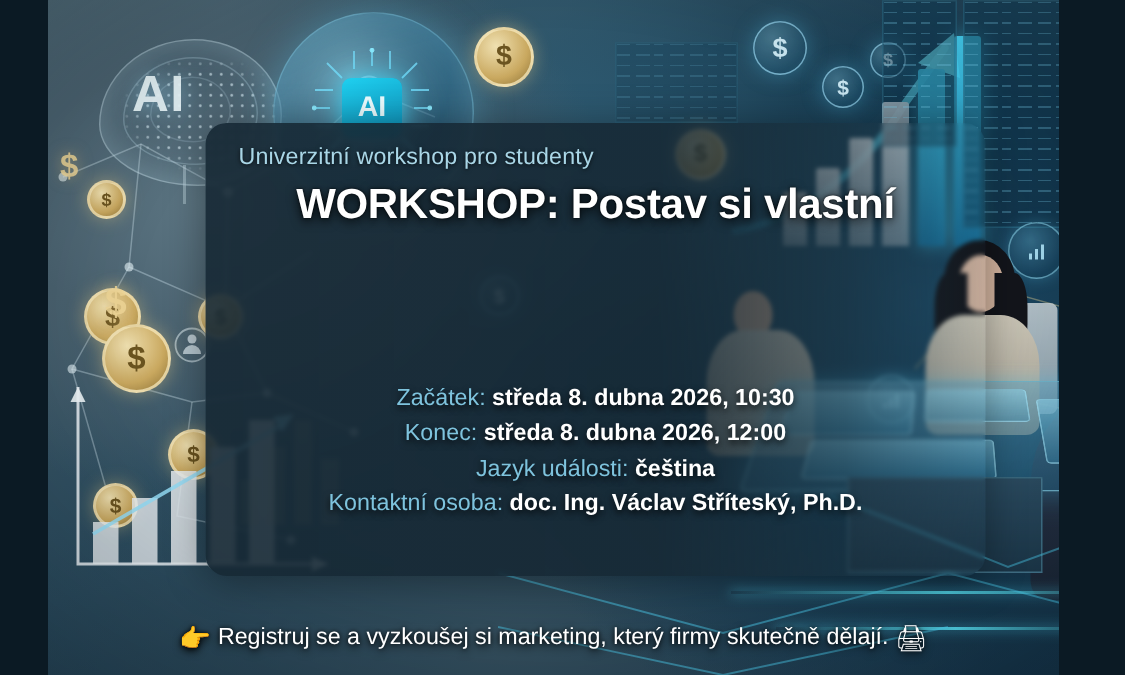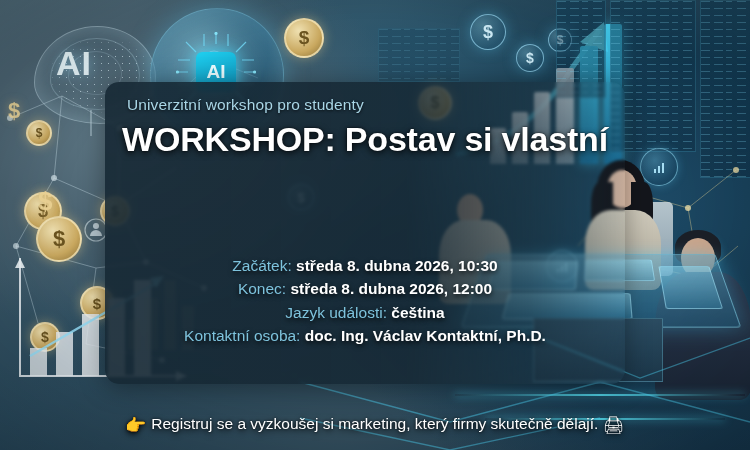--- a/index.html
+++ b/index.html
@@ -1,23 +1,24 @@
 <!DOCTYPE html>
 <html><head>
 <meta charset="utf-8">
 <style>
   html,body{margin:0;padding:0;background:#0b1a24;}
   body{font-family:"Liberation Sans","DejaVu Sans",sans-serif;}
 
   #poster{
     position:relative;
-    width:750px;height:450px;
+    width:674px;height:450px;
     overflow:hidden;
     background:#4c1d95;
     user-select:none;
+    margin-left:32px;
   }
 
   
   .bg{position:absolute;inset:0;overflow:hidden;}
 
   .bg-base{
     position:absolute;inset:0;
     background:
       radial-gradient(ellipse 55% 60% at 16% 30%, #5d7683 0%, #4a6270 35%, rgba(60,82,96,0) 72%),
       radial-gradient(ellipse 50% 70% at 52% 22%, #2d5b73 0%, rgba(34,72,92,0.55) 45%, rgba(30,60,78,0) 75%),
@@ -181,21 +182,21 @@
     position:absolute;left:0;right:0;top:38px;
     text-align:center;
     padding:0 6px;
   }
   .t-line{
     color:#ffffff;
     line-height:1.16;
     text-shadow:0 2px 7px rgba(0,0,0,.88), 0 0 2px rgba(0,0,0,.8);
     white-space:nowrap;
   }
-  .t-line.b{font-size:34px;font-weight:700;letter-spacing:-.2px;}
+  .t-line.b{font-size:28px;font-weight:700;letter-spacing:-.2px;}
   .t-line.r{font-size:30px;font-weight:400;letter-spacing:-.2px;margin-top:1px;}
 
   .details{
     position:absolute;left:0;right:0;top:172px;
     text-align:center;
     line-height:1.5;
   }
   .d-row{font-size:15.5px;white-space:nowrap;
     text-shadow:0 2px 5px rgba(0,0,0,.85);}
   .d-label{color:#7ec3dd;font-weight:400;}
@@ -446,21 +447,21 @@
       <div class="d-row">
         <span class="d-label">Konec:</span>
         <span class="d-value">středa 8. dubna 2026, 12:00</span>
       </div>
       <div class="d-row">
         <span class="d-label">Jazyk události:</span>
         <span class="d-value">čeština</span>
       </div>
       <div class="d-row">
         <span class="d-label">Kontaktní osoba:</span>
-        <span class="d-value">doc. Ing. Václav Kontaktní, Ph.D.</span>
+        <span class="d-value">doc. Ing. Václav Stříteský, Ph.D.</span>
       </div>
     </div>
   </div>
 
   <div class="cta">
     <span class="emo">👉</span>
     <span>Registruj se a vyzkoušej si marketing, který firmy skutečně dělají.</span>
     <span class="emo">🖨</span>
   </div>
 

